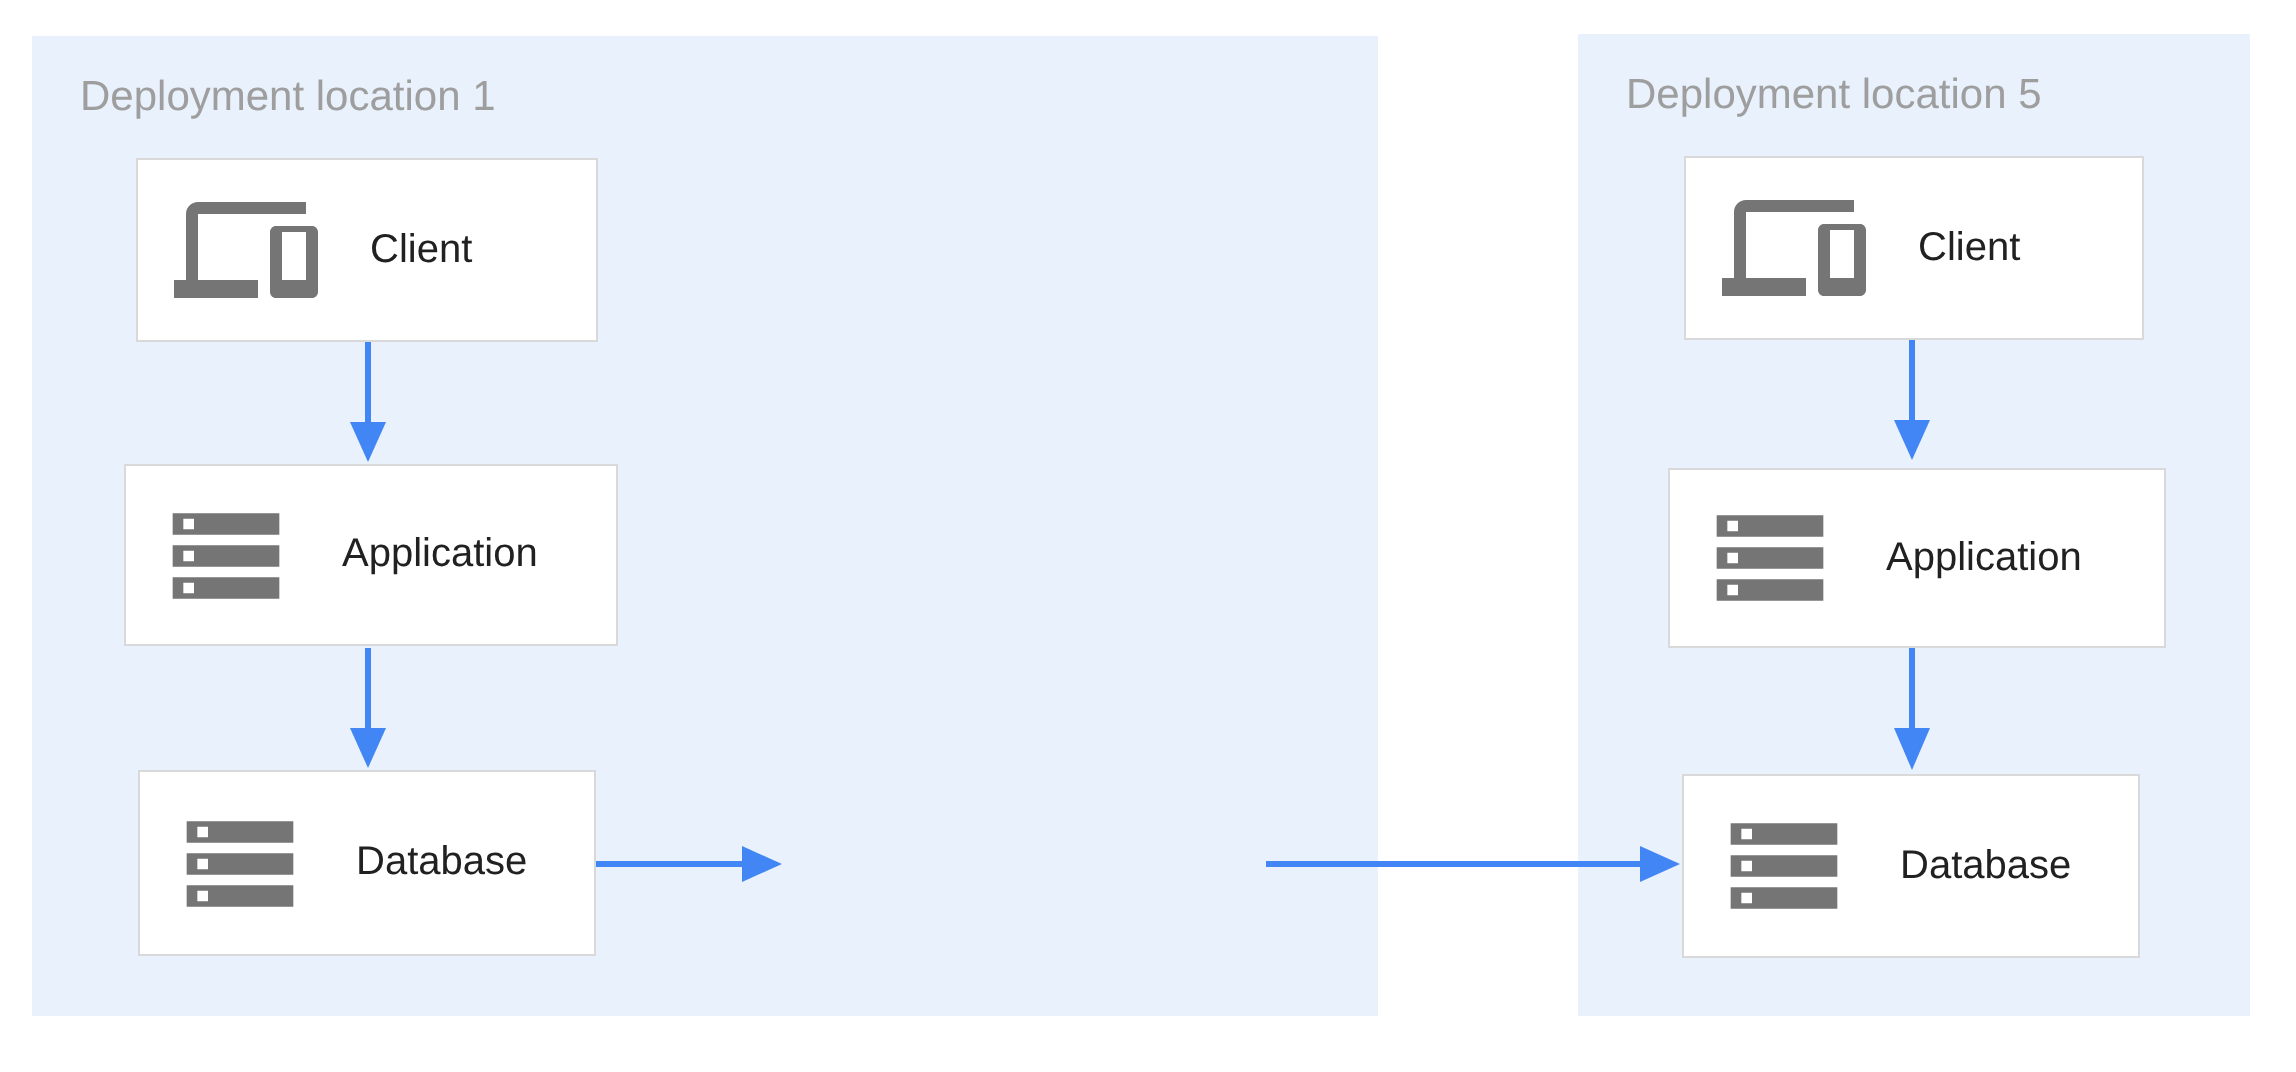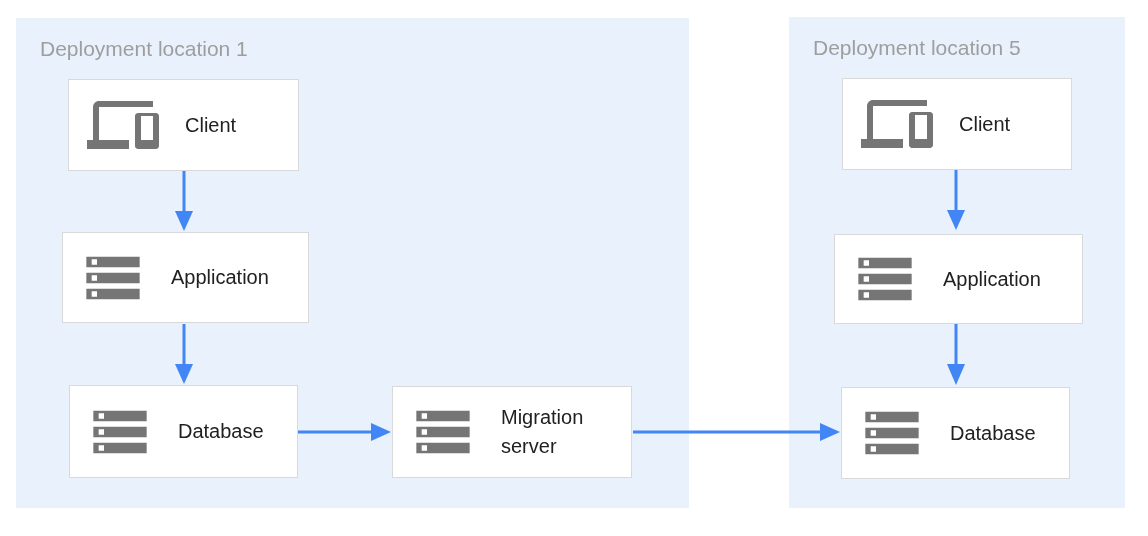--- a/index.html
+++ b/index.html
@@ -55,20 +55,21 @@
     align-items: center;
     justify-content: center;
     color: var(--icon-gray);
     margin-right: 26px;
   }
   .node .icon svg { display: block; fill: currentColor; }
   .node .node-label {
     font-size: 20px;
     line-height: 29px;
     color: var(--node-text);
+    text-align: center;
   }
   .node .node-label.wrap { max-width: 104px; }
 
   .node-client-1      { left: 68px;  top: 79px;  width: 231px; height: 92px; }
   .node-application-1 { left: 62px;  top: 232px; width: 247px; height: 91px; }
   .node-database-1    { left: 69px;  top: 385px; width: 229px; height: 93px; }
   .node-migration     { left: 392px; top: 386px; width: 240px; height: 92px; }
   .node-client-2      { left: 842px; top: 78px;  width: 230px; height: 92px; }
   .node-application-2 { left: 834px; top: 234px; width: 249px; height: 90px; }
   .node-database-2    { left: 841px; top: 387px; width: 229px; height: 92px; }
@@ -143,28 +144,20 @@
 
   <div class="node node-database-1">
     <span class="icon">
       <svg width="64" height="64" viewBox="0 0 24 24">
         <path d="M2 20h20v-4H2v4zm2-3h2v2H4v-2zM2 4v4h20V4H2zm4 3H4V5h2v2zm-4 7h20v-4H2v4zm2-3h2v2H4v-2z"></path>
       </svg>
     </span>
     <span class="node-label">Database</span>
   </div>
 
-  <div class="node node-migration">
-    <span class="icon">
-      <svg width="64" height="64" viewBox="0 0 24 24">
-        <path d="M2 20h20v-4H2v4zm2-3h2v2H4v-2zM2 4v4h20V4H2zm4 3H4V5h2v2zm-4 7h20v-4H2v4zm2-3h2v2H4v-2z"></path>
-      </svg>
-    </span>
-    <span class="node-label wrap">Migration server</span>
-  </div>
 
   <div class="node node-client-2">
     <span class="icon">
       <svg width="72" height="72" viewBox="0 0 24 24">
         <path d="M4 6h18V4H4c-1.1 0-2 .9-2 2v11H0v3h14v-3H4V6zm19 2h-6c-.55 0-1 .45-1 1v10c0 .55.45 1 1 1h6c.55 0 1-.45 1-1V9c0-.55-.45-1-1-1zm-1 9h-4v-8h4v8z"></path>
       </svg>
     </span>
     <span class="node-label">Client</span>
   </div>
 

